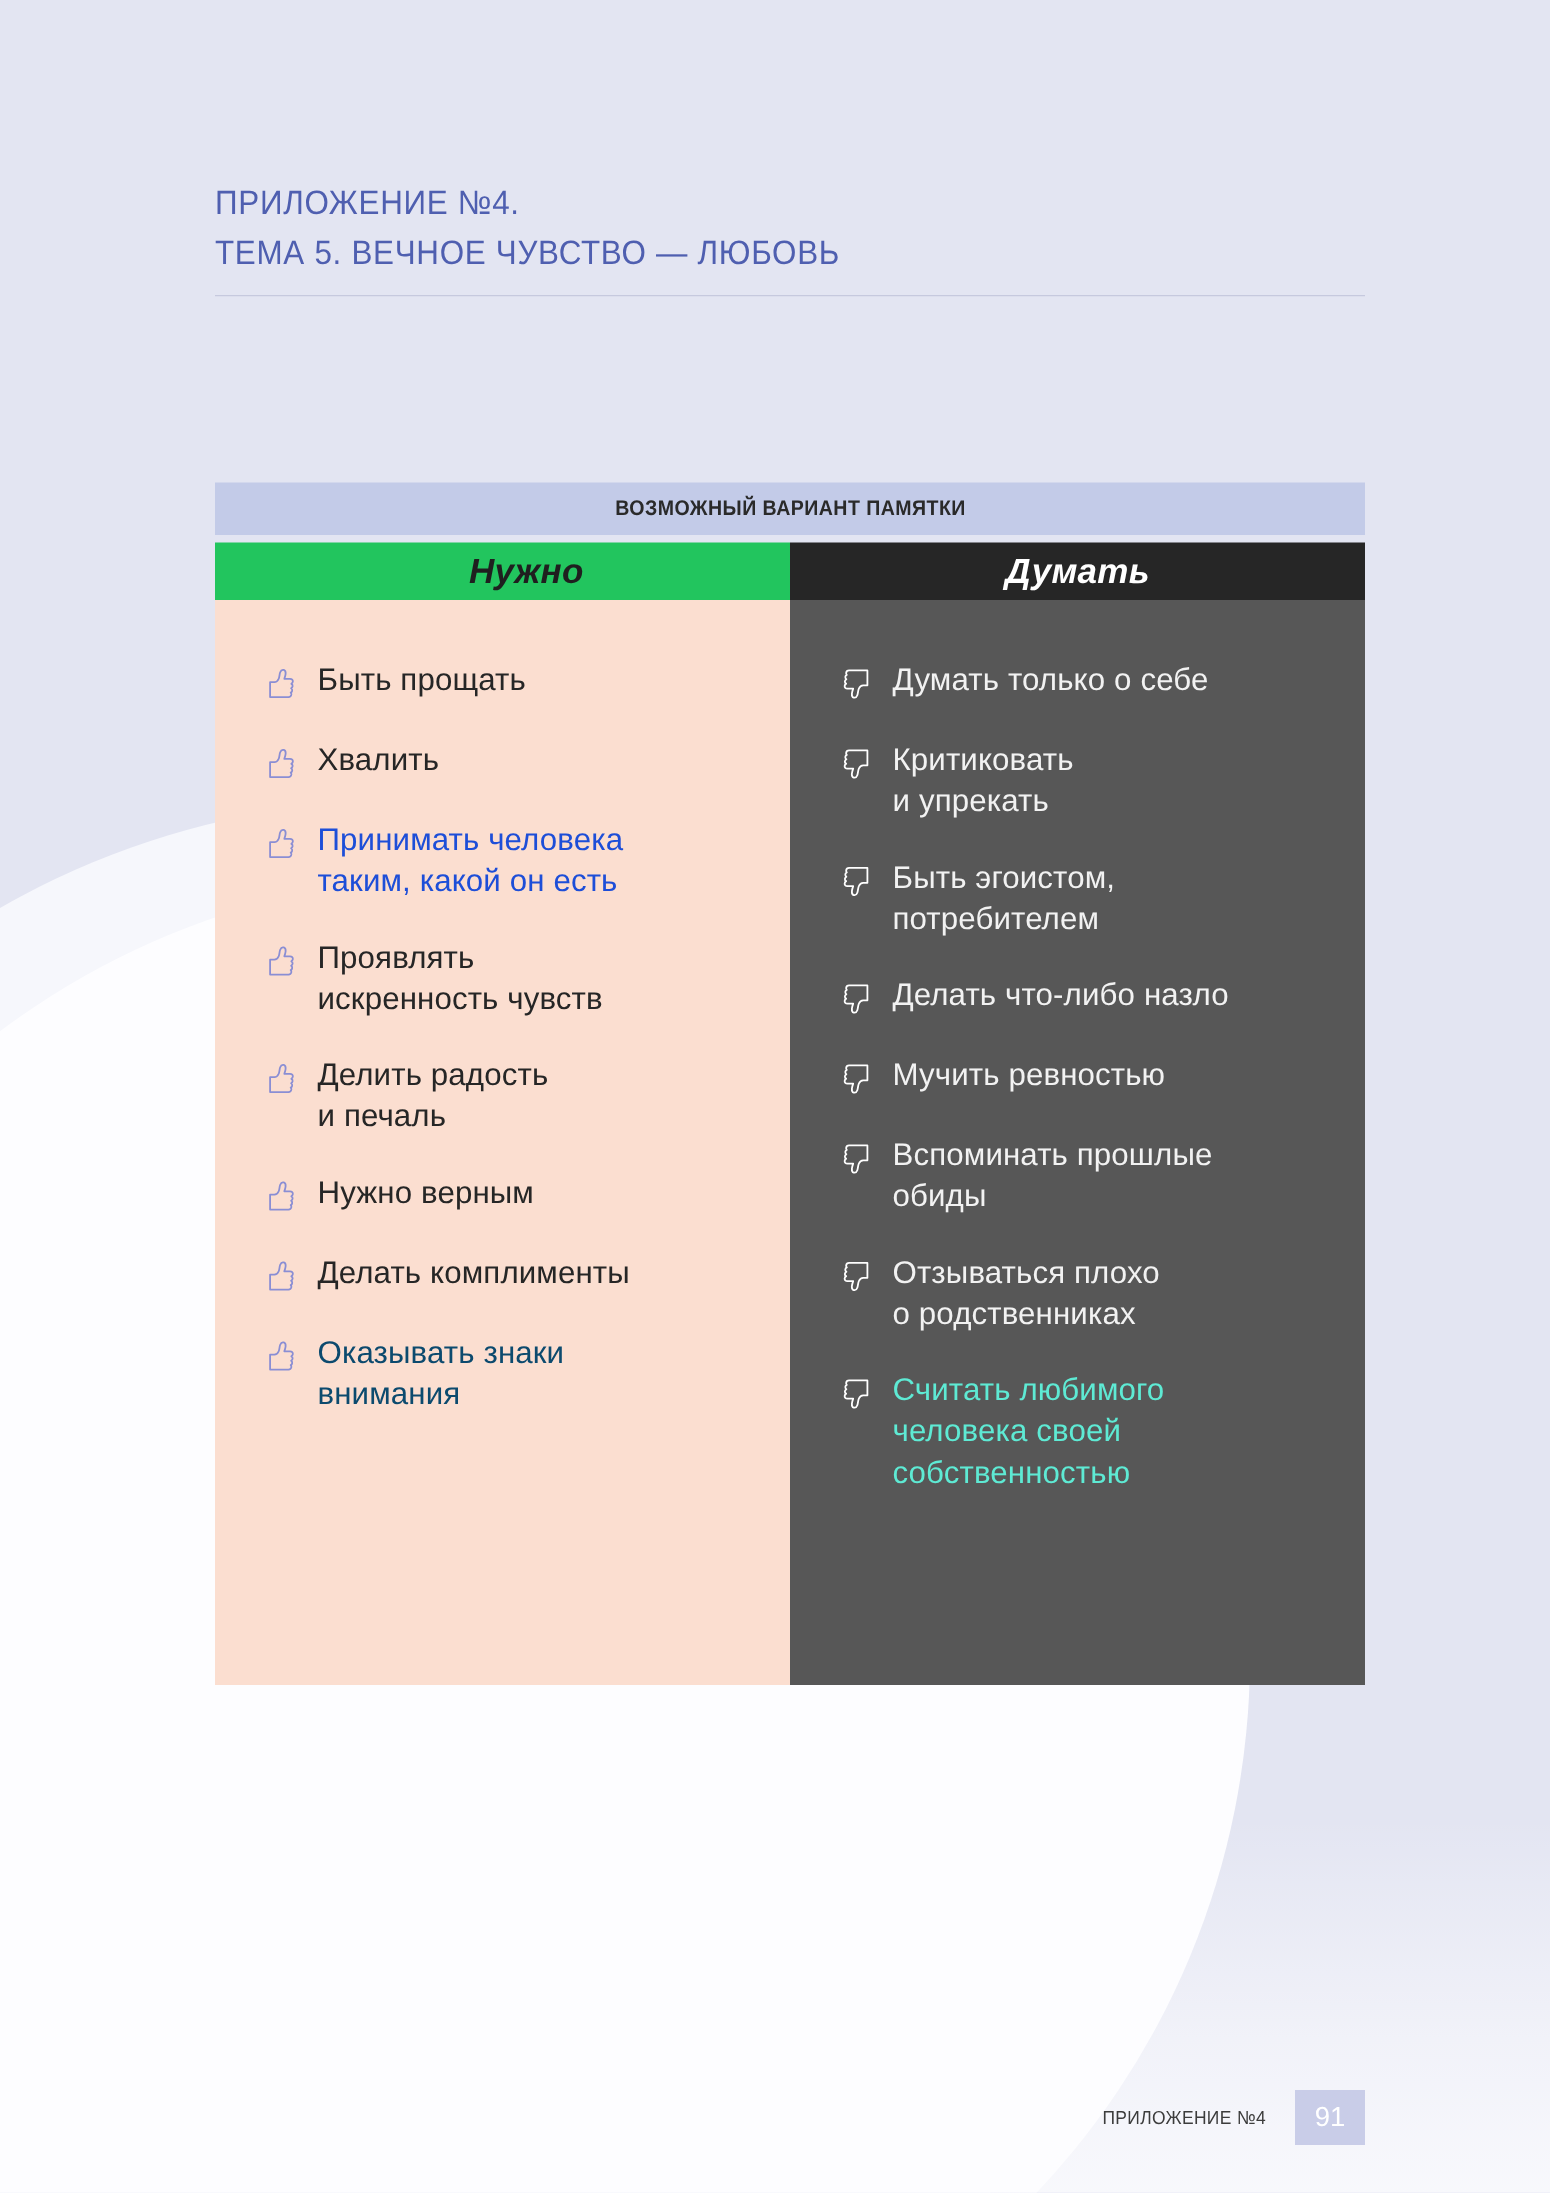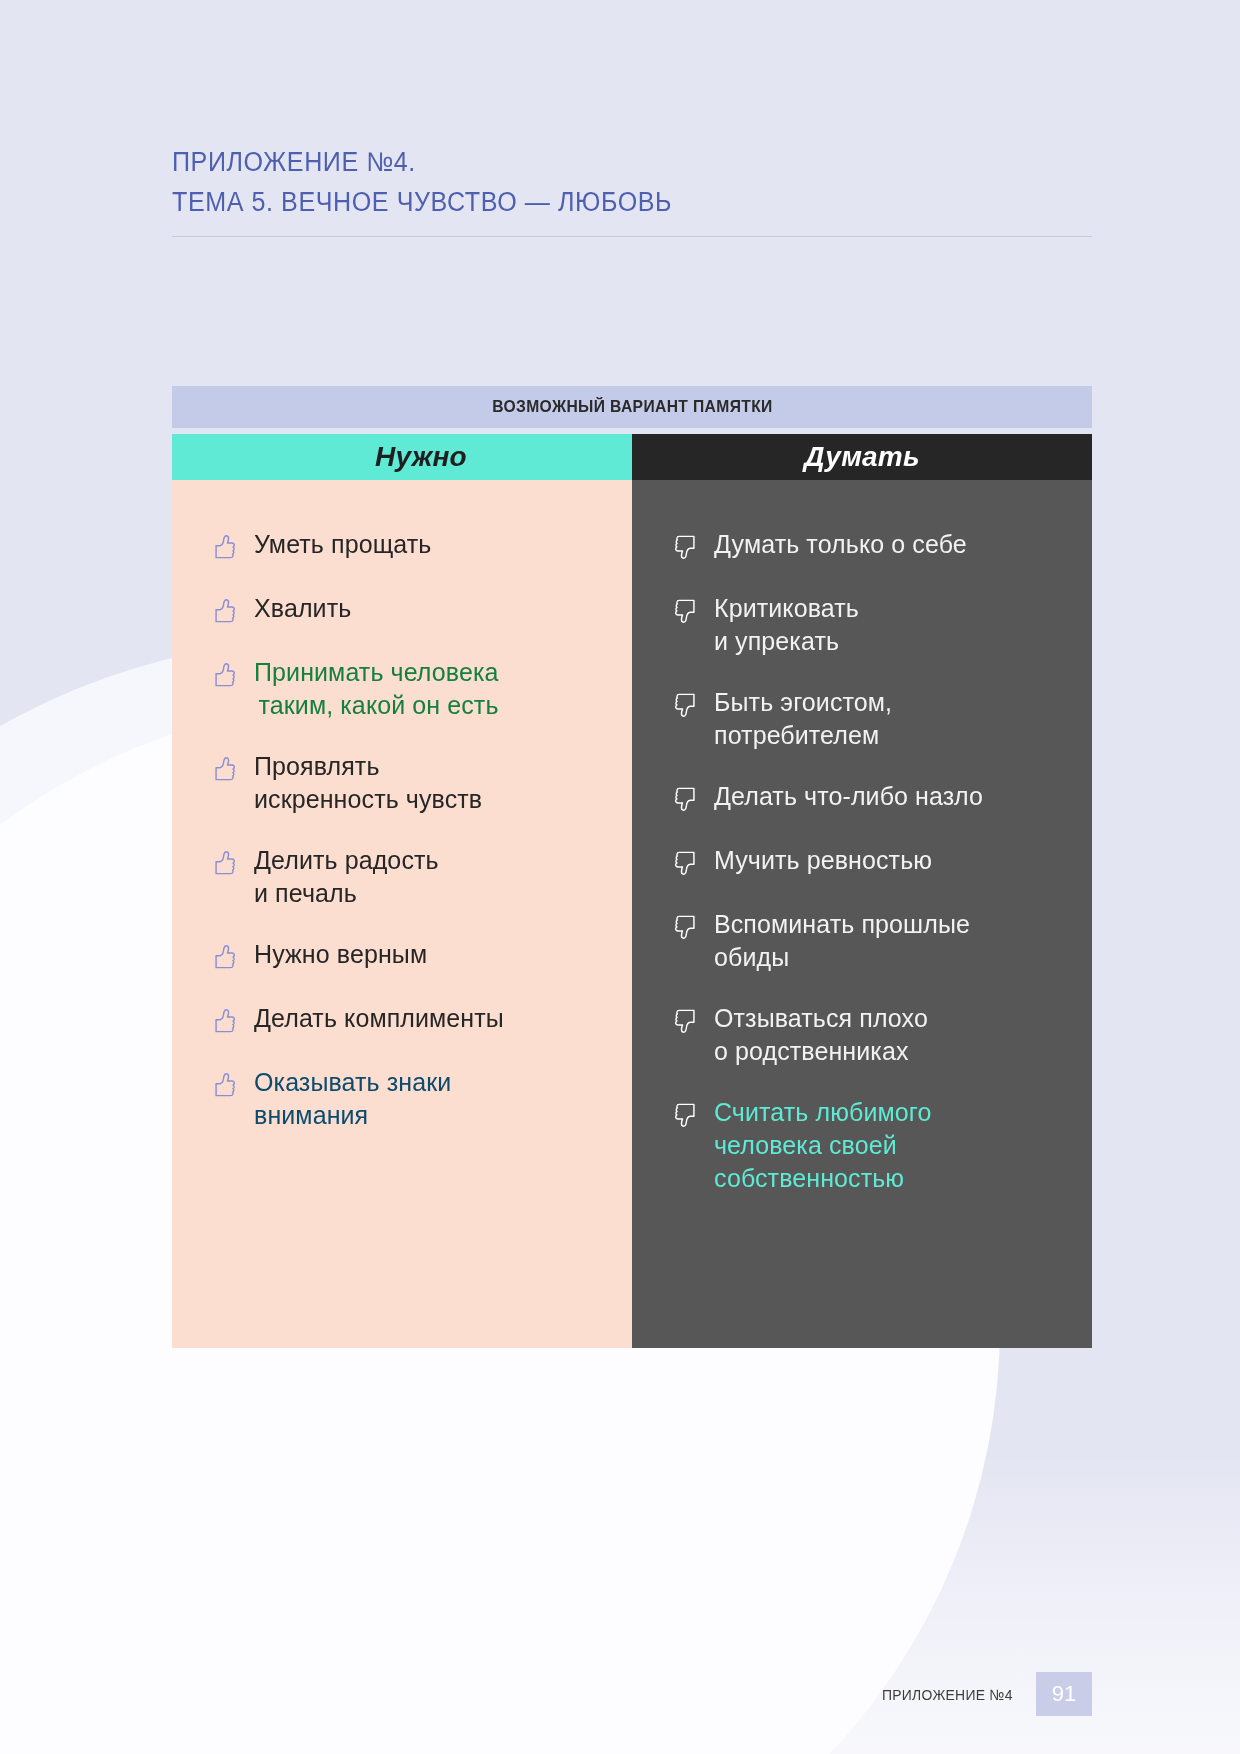--- a/index.html
+++ b/index.html
@@ -118,21 +118,21 @@
     display: flex;
     align-items: center;
     justify-content: center;
   }
   .col-head-text {
     font-weight: bold;
     font-style: italic;
     font-size: 28px;
     letter-spacing: 0.2px;
   }
-  .col-do .col-head { background: #5eead4; padding-left: 38px; }
+  .col-do .col-head { background: #22c55e; padding-left: 38px; }
   .col-do .col-head-text { color: #1f1f1f; }
   .col-dont .col-head { background: #262626; }
   .col-dont .col-head-text { color: #ffffff; }
 
   .col-body {
     flex: 1 1 auto;
     padding: 48px 0 60px 0;
     min-height: 760px;
   }
   .col-do .col-body { background: #fbded0; }
@@ -221,37 +221,37 @@
         <div class="col-head">
           <span class="col-head-text">Нужно</span>
         </div>
         <div class="col-body">
             <div class="item">
               <svg class="item-icon" viewBox="0 0 40 36">
                 <g>
                   <path d="M9.5 30.5 L9.5 16.5 L13.5 16.5 C15.5 16.5 16.8 15.2 17.6 13.3 C18.4 11.4 18.3 9.0 19.0 7.2 C19.6 5.6 21.0 4.6 22.4 5.0 C23.8 5.4 24.3 7.0 24.1 8.8 C23.95 10.3 23.4 11.9 22.9 13.4 L28.3 13.4 C30.0 13.4 31.1 14.6 30.9 16.1 C30.8 17.0 30.2 17.7 29.5 18.1 C30.3 18.5 30.8 19.3 30.7 20.3 C30.6 21.2 30.0 21.9 29.3 22.3 C30.0 22.7 30.4 23.5 30.3 24.4 C30.2 25.3 29.6 26.0 28.9 26.3 C29.4 26.8 29.6 27.5 29.5 28.3 C29.3 29.6 28.2 30.5 26.8 30.5 Z" fill="none" stroke="#8a8ed4" stroke-width="1.7" stroke-linejoin="round" stroke-linecap="round"></path>
                 </g>
               </svg>
-              <span class="item-text" style="color: rgb(38, 38, 38);">Уметь прощать</span>
+              <span class="item-text" style="color: rgb(38, 38, 38);">Быть прощать</span>
             </div>
             <div class="item">
               <svg class="item-icon" viewBox="0 0 40 36">
                 <g>
                   <path d="M9.5 30.5 L9.5 16.5 L13.5 16.5 C15.5 16.5 16.8 15.2 17.6 13.3 C18.4 11.4 18.3 9.0 19.0 7.2 C19.6 5.6 21.0 4.6 22.4 5.0 C23.8 5.4 24.3 7.0 24.1 8.8 C23.95 10.3 23.4 11.9 22.9 13.4 L28.3 13.4 C30.0 13.4 31.1 14.6 30.9 16.1 C30.8 17.0 30.2 17.7 29.5 18.1 C30.3 18.5 30.8 19.3 30.7 20.3 C30.6 21.2 30.0 21.9 29.3 22.3 C30.0 22.7 30.4 23.5 30.3 24.4 C30.2 25.3 29.6 26.0 28.9 26.3 C29.4 26.8 29.6 27.5 29.5 28.3 C29.3 29.6 28.2 30.5 26.8 30.5 Z" fill="none" stroke="#8a8ed4" stroke-width="1.7" stroke-linejoin="round" stroke-linecap="round"></path>
                 </g>
               </svg>
               <span class="item-text" style="color: rgb(38, 38, 38);">Хвалить</span>
             </div>
             <div class="item">
               <svg class="item-icon" viewBox="0 0 40 36">
                 <g>
                   <path d="M9.5 30.5 L9.5 16.5 L13.5 16.5 C15.5 16.5 16.8 15.2 17.6 13.3 C18.4 11.4 18.3 9.0 19.0 7.2 C19.6 5.6 21.0 4.6 22.4 5.0 C23.8 5.4 24.3 7.0 24.1 8.8 C23.95 10.3 23.4 11.9 22.9 13.4 L28.3 13.4 C30.0 13.4 31.1 14.6 30.9 16.1 C30.8 17.0 30.2 17.7 29.5 18.1 C30.3 18.5 30.8 19.3 30.7 20.3 C30.6 21.2 30.0 21.9 29.3 22.3 C30.0 22.7 30.4 23.5 30.3 24.4 C30.2 25.3 29.6 26.0 28.9 26.3 C29.4 26.8 29.6 27.5 29.5 28.3 C29.3 29.6 28.2 30.5 26.8 30.5 Z" fill="none" stroke="#8a8ed4" stroke-width="1.7" stroke-linejoin="round" stroke-linecap="round"></path>
                 </g>
               </svg>
-              <span class="item-text" style="color: #15803d; text-align: right;">Принимать человека<br>таким, какой он есть</span>
+              <span class="item-text" style="color: #1d4ed8;">Принимать человека<br>таким, какой он есть</span>
             </div>
             <div class="item">
               <svg class="item-icon" viewBox="0 0 40 36">
                 <g>
                   <path d="M9.5 30.5 L9.5 16.5 L13.5 16.5 C15.5 16.5 16.8 15.2 17.6 13.3 C18.4 11.4 18.3 9.0 19.0 7.2 C19.6 5.6 21.0 4.6 22.4 5.0 C23.8 5.4 24.3 7.0 24.1 8.8 C23.95 10.3 23.4 11.9 22.9 13.4 L28.3 13.4 C30.0 13.4 31.1 14.6 30.9 16.1 C30.8 17.0 30.2 17.7 29.5 18.1 C30.3 18.5 30.8 19.3 30.7 20.3 C30.6 21.2 30.0 21.9 29.3 22.3 C30.0 22.7 30.4 23.5 30.3 24.4 C30.2 25.3 29.6 26.0 28.9 26.3 C29.4 26.8 29.6 27.5 29.5 28.3 C29.3 29.6 28.2 30.5 26.8 30.5 Z" fill="none" stroke="#8a8ed4" stroke-width="1.7" stroke-linejoin="round" stroke-linecap="round"></path>
                 </g>
               </svg>
               <span class="item-text" style="color: rgb(38, 38, 38);">Проявлять<br>искренность чувств</span>
             </div>
             <div class="item">

